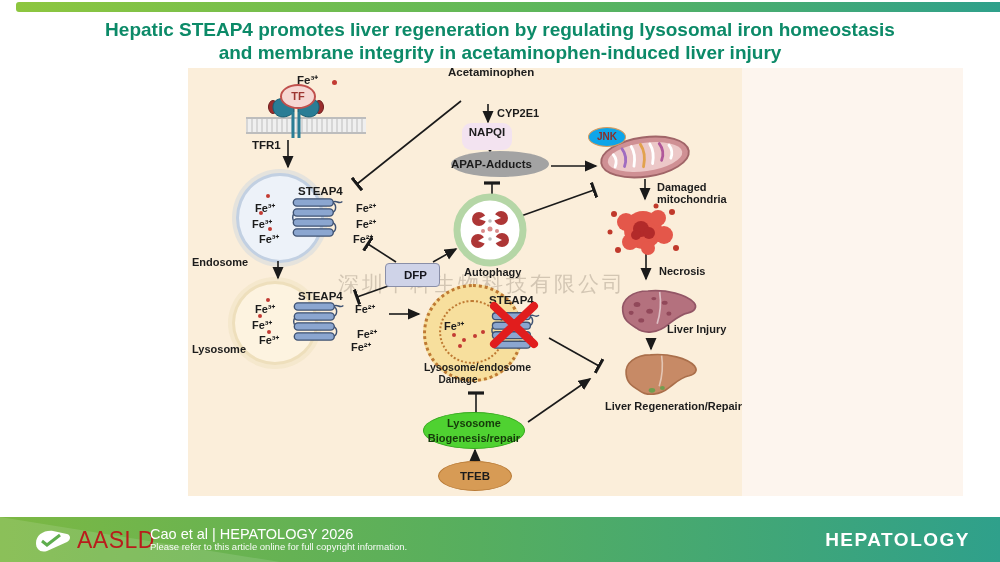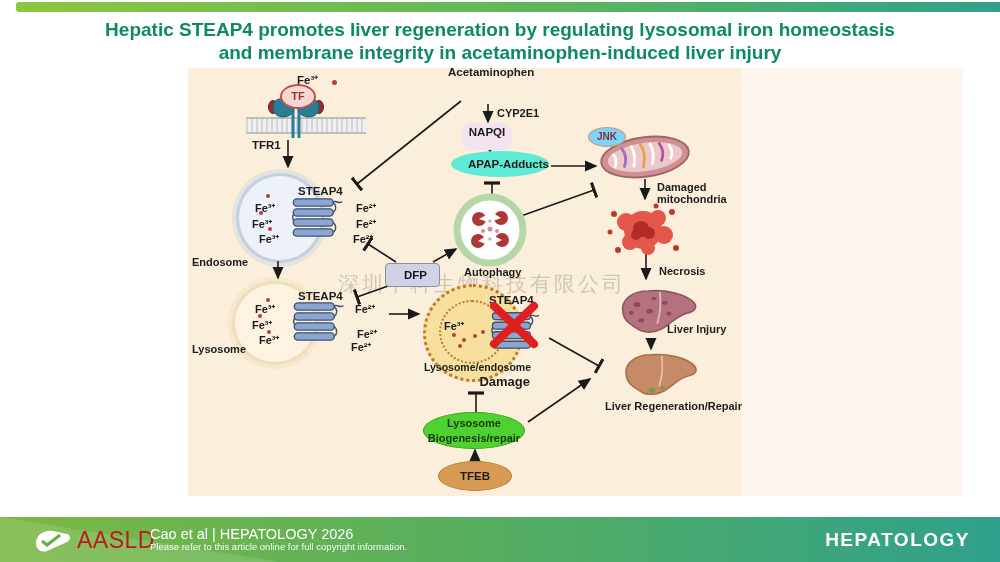--- a/index.html
+++ b/index.html
@@ -23,26 +23,26 @@
   
   .endosome{position:absolute;left:236px;top:173px;width:82px;height:84px;border-radius:50%;
             background:#edf2f9;border:3px solid #c2d0e2;box-shadow:0 0 0 4px rgba(190,205,225,.35);z-index:4;}
   .lysosome{position:absolute;left:232px;top:281px;width:80px;height:78px;border-radius:50%;
             background:#fdf3e0;border:3px solid #eedfbc;box-shadow:0 0 0 4px rgba(238,223,188,.45);z-index:4;}
   .dmg-lyso{position:absolute;left:423px;top:284px;width:94px;height:92px;border-radius:50%;
             background:#f7df9d;border:3px dotted #bf7a33;z-index:4;}
   .dmg-lyso-inner{position:absolute;left:13px;top:13px;width:62px;height:60px;border-radius:50%;
             border:2px dotted #bf7a33;background:#f7df9d;}
   .jnk{position:absolute;left:588px;top:127px;width:36px;height:18px;border-radius:50%;
-       background:#7dd3fc;border:1px solid #d89a5c;z-index:6;
+       background:#0ea5e9;border:1px solid #d89a5c;z-index:6;
        color:#8a2f2a;font-weight:bold;font-size:10px;text-align:center;line-height:18px;}
   .napqi-bg{position:absolute;left:462px;top:123px;width:50px;height:27px;border-radius:9px;
        background:#f3e3f0;z-index:5;text-align:center;line-height:19px;font-weight:bold;font-size:11.5px;color:#1c1c1c;}
   .apap-bg{position:absolute;left:451px;top:151px;width:98px;height:26px;border-radius:50%;
-       background:#5eead4;z-index:5;text-align:right;line-height:26px;font-weight:bold;font-size:11.5px;color:#1c1c1c;}
+       background:#a3a3a3;z-index:5;text-align:left;line-height:26px;font-weight:bold;font-size:11.5px;color:#1c1c1c;}
   .dfp{position:absolute;left:385px;top:263px;width:47px;height:22px;border-radius:4px;
        background:#cfd3e8;border:1px solid #8a8fa8;z-index:6;
        text-align:center;line-height:22px;font-weight:bold;font-size:11.5px;color:#15151c;padding-left:6px;}
   .biog{position:absolute;left:423px;top:412px;width:102px;height:37px;border-radius:50%;
        background:#4fd231;border:1px solid #35a81e;z-index:6;color:#153a0a;font-weight:bold;font-size:11px;
        text-align:center;padding-top:3px;box-sizing:border-box;line-height:15px;}
   .tfeb{position:absolute;left:438px;top:461px;width:72px;height:28px;border-radius:50%;
        background:#d79b55;border:1px solid #b87a35;z-index:6;color:#1c1c1c;font-weight:bold;font-size:11.5px;
        text-align:center;line-height:28px;}
   .tf{position:absolute;left:280px;top:84px;width:32px;height:21px;border-radius:50%;
@@ -288,21 +288,21 @@
   <svg class="svgnode" style="left:488px;top:300px;z-index:7;" width="52" height="50" viewBox="0 0 52 50">
     <path d="M6,6 L46,44 M46,6 L6,44" stroke="#e11d1d" stroke-width="8" stroke-linecap="round"></path>
   </svg>
   <div class="lbl" style="left:444px;top:318px;">Fe³⁺</div>
   <div class="dot small" style="left:452px;top:333px;"></div>
   <div class="dot small" style="left:462px;top:338px;"></div>
   <div class="dot small" style="left:473px;top:334px;"></div>
   <div class="dot small" style="left:481px;top:330px;"></div>
   <div class="dot small" style="left:458px;top:344px;"></div>
   <div class="lbl center" style="left:424px;top:361px;width:106px;font-size:10.5px;">Lysosome/endosome</div>
-  <div class="lbl center" style="left:424px;top:374px;width:106px;font-size:13px;text-align:right;">Damage</div>
+  <div class="lbl center" style="left:405px;top:374px;width:106px;font-size:10px;">Damage</div>
 
   <div class="biog">
     <div>Lysosome</div>
     <div>Biogenesis/repair</div>
   </div>
   <div class="tfeb">TFEB</div>
 
   <div class="footer">
     <div class="wedge"></div>
   </div>

